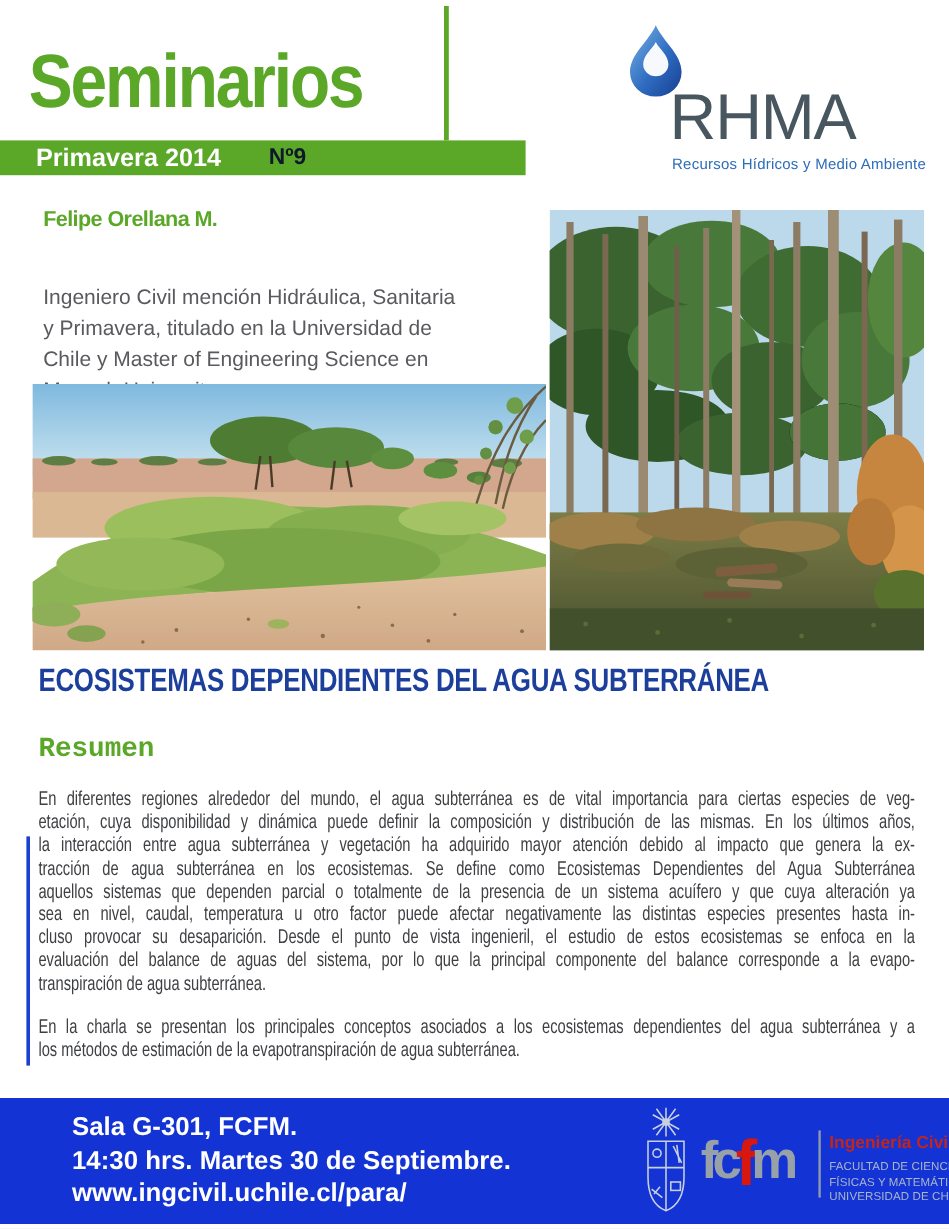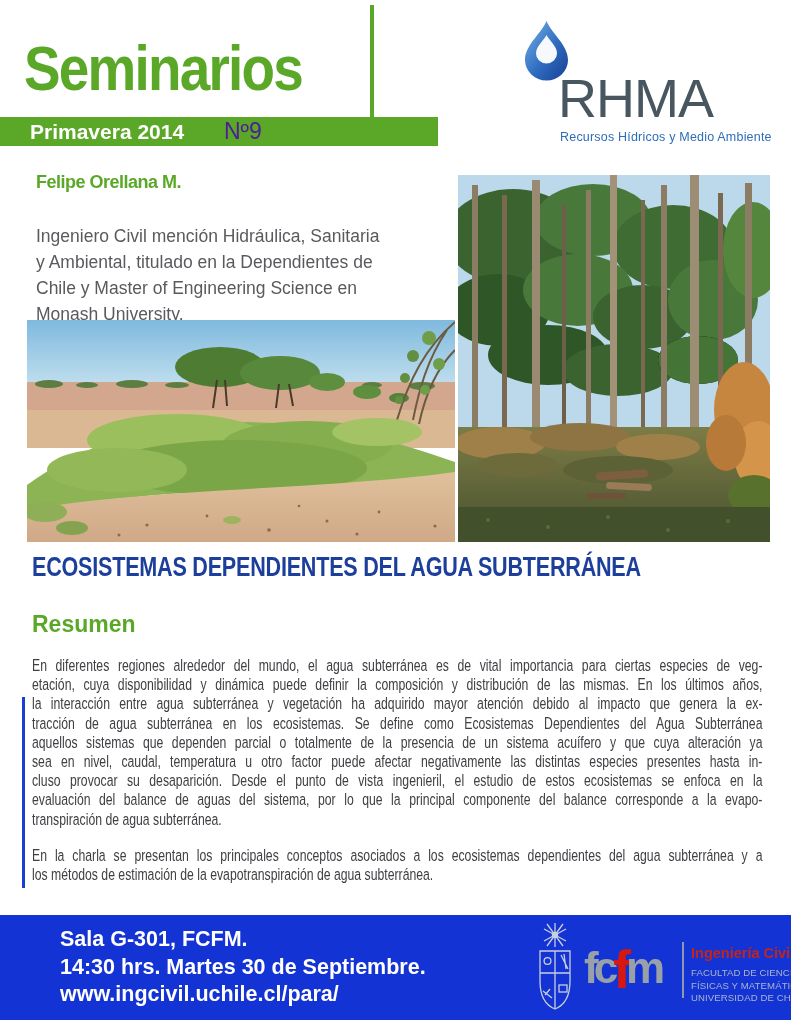--- a/index.html
+++ b/index.html
@@ -6,48 +6,48 @@
   .page{position:relative;width:791px;height:1024px;background:#ffffff;overflow:hidden;
         font-family:"Liberation Sans",sans-serif;margin:0 auto;padding-left:42px;}
 
   
   .brand-title{position:absolute;left:24px;top:37px;font-size:63px;font-weight:bold;
                color:#5ba829;letter-spacing:-2px;white-space:nowrap;
                transform:scaleX(.87);transform-origin:0 0;line-height:1;}
   .green-bar{position:absolute;left:0;top:117px;width:438px;height:29px;background:#5ba829;}
   .green-bar .season{position:absolute;left:30px;top:0;line-height:29px;font-size:21px;
                font-weight:bold;color:#fff;}
-  .green-bar .issue{position:absolute;left:224px;top:0;line-height:29px;font-size:23px;
-               font-weight:normal;color:#4c1d95;}
+  .green-bar .issue{position:absolute;left:224px;top:0;line-height:29px;font-size:19px;
+               font-weight:bold;color:#0f172a;}
   .green-vline{position:absolute;left:370px;top:5px;width:4px;height:112px;background:#5ba829;}
 
   .rhma-drop{position:absolute;left:523px;top:20px;width:47px;height:62px;}
   .rhma-text{position:absolute;left:558px;top:71px;font-size:54px;font-weight:normal;
              color:#47565f;letter-spacing:-1px;line-height:1;}
   .rhma-tagline{position:absolute;left:560px;top:130px;font-size:12.5px;color:#2e6db7;
              letter-spacing:.2px;}
 
   
   .speaker-name{position:absolute;left:36px;top:172px;font-size:18px;font-weight:bold;
              color:#5ba829;letter-spacing:-.5px;white-space:nowrap;}
-  .speaker-bio{position:absolute;left:36px;top:223px;font-size:17.5px;line-height:26px;
+  .speaker-bio{position:absolute;left:36px;top:234px;font-size:17.5px;line-height:26px;
              color:#595a5e;}
   .speaker-bio .line{white-space:nowrap;}
 
   
   .photo-left{position:absolute;left:27px;top:320px;width:428px;height:222px;}
   .photo-right{position:absolute;left:458px;top:175px;width:312px;height:367px;}
   .photo-left svg,.photo-right svg{display:block;width:100%;height:100%;}
 
   
   .seminar-title{position:absolute;left:32px;top:552px;font-size:27px;font-weight:bold;
              color:#1d3f9c;letter-spacing:-.3px;white-space:nowrap;
              transform:scaleX(.8);transform-origin:0 0;}
   .resumen-heading{position:absolute;left:32px;top:611px;font-size:23px;font-weight:bold;
-             color:#5ba829;}
+             color:#5ba829;font-family:Liberation Mono, monospace;}
 
   .abstract{position:absolute;left:32px;width:1002px;font-size:16.8px;line-height:19.2px;
              color:#3f4044;transform:scaleX(.729);transform-origin:0 0;}
   .abstract.p1{top:656px;}
   .abstract.p2{top:846px;}
   .abstract .line{text-align:justify;text-align-last:justify;}
   .abstract .line:last-child{text-align-last:left;}
 
   .accent-line{position:absolute;left:22px;top:697px;width:3px;height:191px;background:#1b3fd0;}
 
@@ -89,21 +89,21 @@
       <path d="M23.5 1 C29 14 45 25 45 40 A21.5 20.5 0 1 1 2 40 C2 25 18 14 23.5 1 Z" fill="url(#dropg)"></path>
       <path d="M23.5 15 C26.5 21 34 26 34 33.5 A10.5 10 0 1 1 13 33.5 C13 26 20.5 21 23.5 15 Z" fill="#ffffff" opacity="0.96"></path>
     </svg>
   </div>
   <div class="rhma-text">RHMA</div>
   <div class="rhma-tagline">Recursos Hídricos y Medio Ambiente</div>
 
   <div class="speaker-name">Felipe Orellana M.</div>
   <div class="speaker-bio">
       <div class="line">Ingeniero Civil mención Hidráulica, Sanitaria</div>
-      <div class="line">y Ambiental, titulado en la Dependientes de</div>
+      <div class="line">y Primavera, titulado en la Universidad de</div>
       <div class="line">Chile y Master of Engineering Science en</div>
       <div class="line">Monash University.</div>
     </div>
 
   <div class="photo-left">
     <svg viewBox="0 0 428 222" preserveAspectRatio="none">
       <defs>
         <linearGradient id="skyL" x1="0" y1="0" x2="0" y2="1">
           <stop offset="0" stop-color="#7fb9de"></stop>
             <stop offset="1" stop-color="#cde6f1"></stop>

